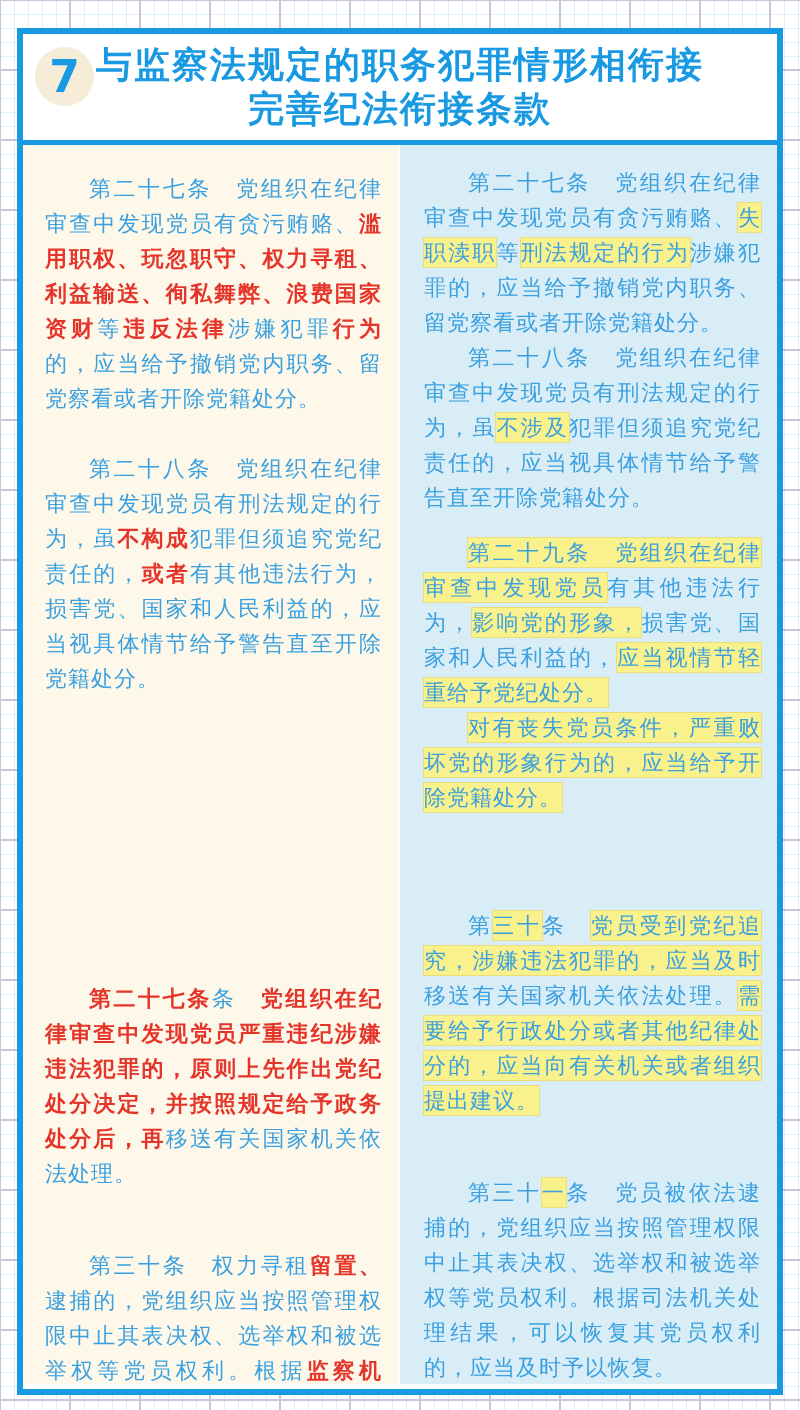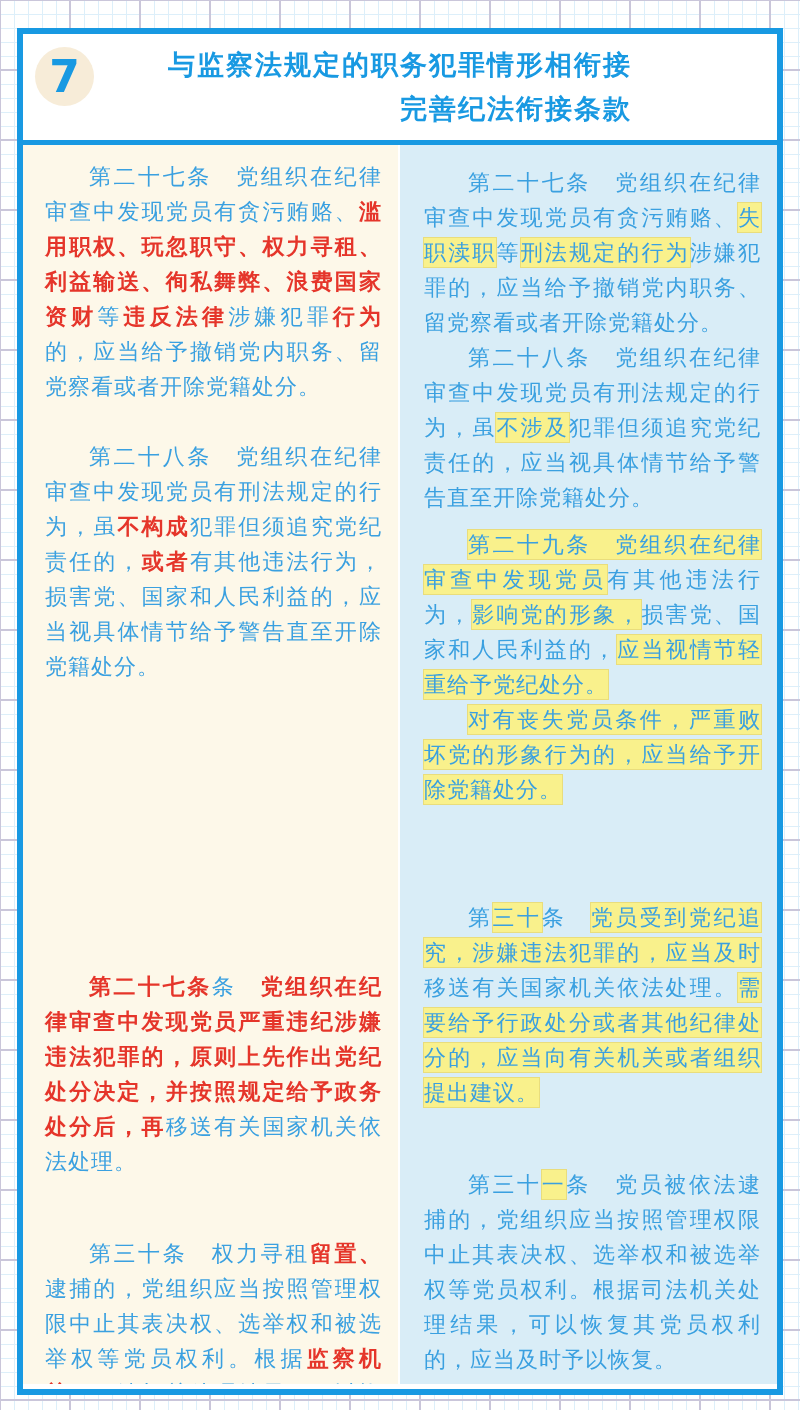--- a/index.html
+++ b/index.html
@@ -32,37 +32,37 @@
   }
   .panel-header{
     position:relative;height:111px;border-bottom:5px solid var(--accent-blue);
     display:flex;align-items:center;justify-content:center;background:#fff;
   }
   .badge{
     position:absolute;left:12px;top:13px;width:59px;height:59px;border-radius:50%;
     background:var(--badge-bg);display:flex;align-items:center;justify-content:center;
     color:var(--accent-blue);font-size:44px;font-weight:bold;line-height:1;
   }
-  .title-wrap{text-align:right;color:var(--accent-blue);font-weight:bold;
-    font-size:27px;line-height:44px;letter-spacing:2px;}
+  .title-wrap{text-align:center;color:var(--accent-blue);font-weight:bold;
+    font-size:36px;line-height:44px;letter-spacing:2px;}
   .columns{display:flex;height:calc(100% - 116px);}
   .col{flex:1;overflow:hidden;}
-  .col-left{background:var(--left-column-bg);padding:0 16px 0 22px;}
+  .col-left{background:var(--left-column-bg);padding:12px 16px 0 22px;}
   .col-right{background:var(--right-column-bg);border-left:2px solid #fff;padding:0 16px 0 24px;}
   .col p{
     color:var(--text-blue);font-size:22px;line-height:35px;letter-spacing:1px;
     text-align:justify;text-indent:2em;
   }
   .col-left  p:nth-of-type(1){margin-top:14px}
   .col-left  p:nth-of-type(2){margin-top:35px}
   .col-left  p:nth-of-type(3){margin-top:285px}
   .col-left  p:nth-of-type(4){margin-top:57px}
   .col-right p:nth-of-type(1){margin-top:20px}
   .col-right p:nth-of-type(2){}
-  .col-right p:nth-of-type(3){margin-top:12px}
+  .col-right p:nth-of-type(3){margin-top:20px}
   .col-right p:nth-of-type(4){margin-top:0}
   .col-right p:nth-of-type(5){margin-top:93px}
   .col-right p:nth-of-type(6){margin-top:57px}
   .run-blue{color:var(--text-blue);}
   .run-red{color:var(--emphasis-red);font-weight:bold;}
   .run-hl{
     color:var(--text-blue);background:var(--highlight-yellow);
     box-shadow:0 0 0 1px var(--highlight-edge);
     padding:2px 0;
     box-decoration-break:clone;-webkit-box-decoration-break:clone;

